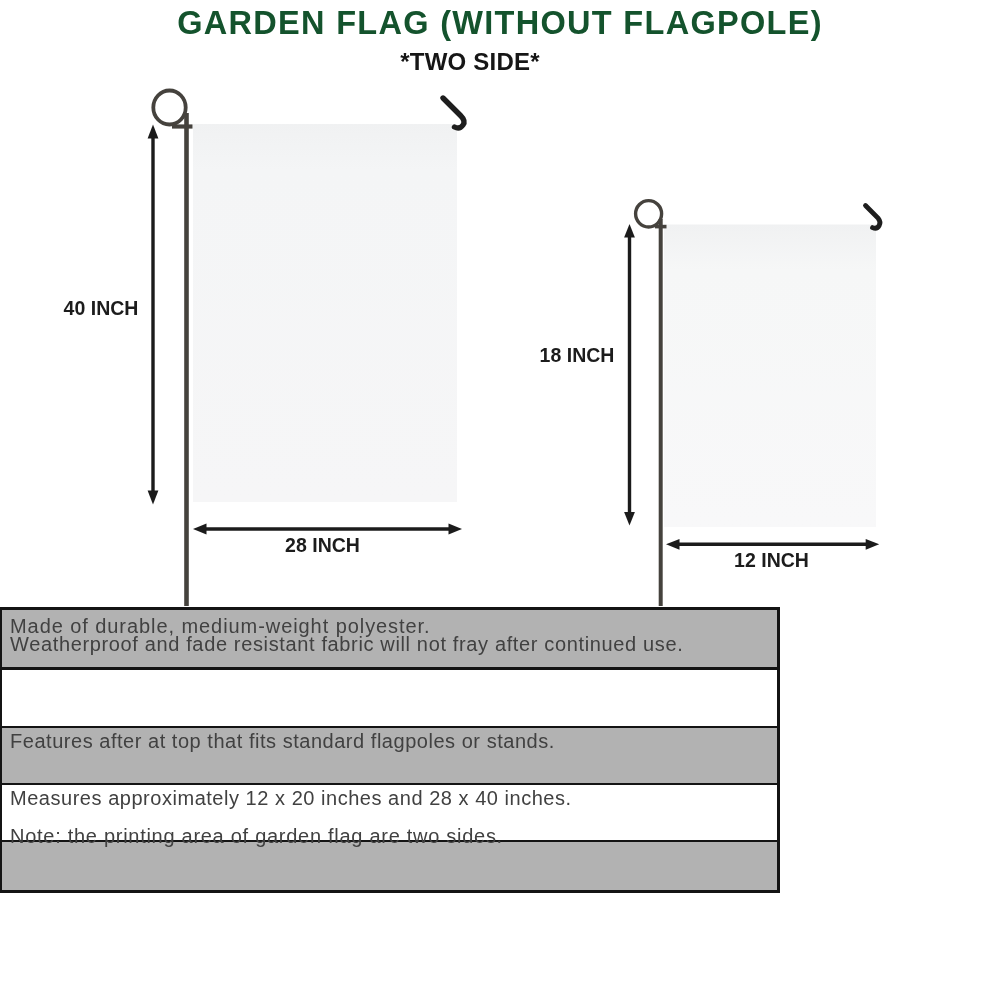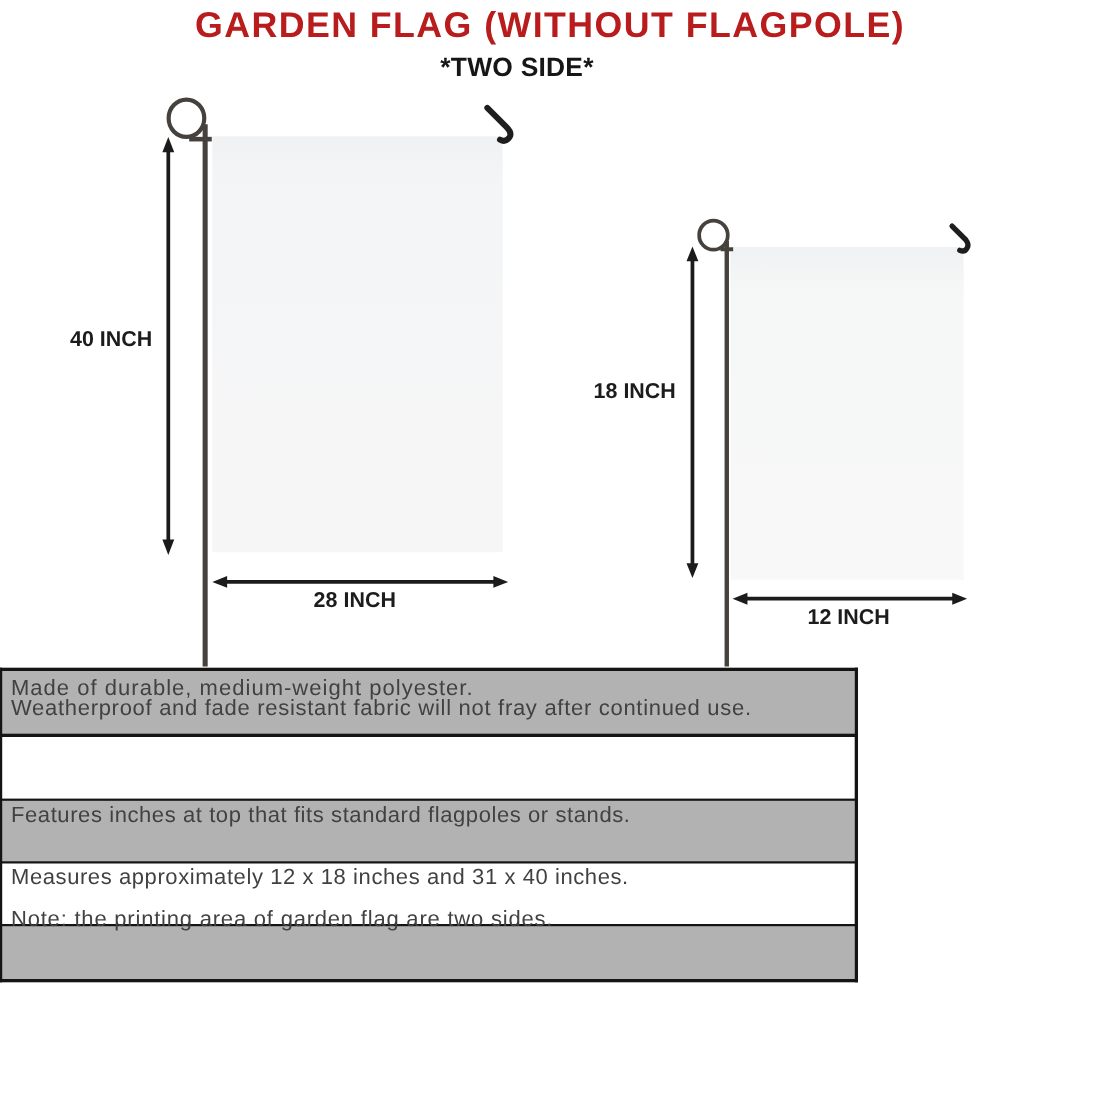--- a/index.html
+++ b/index.html
@@ -1,17 +1,17 @@
 <!DOCTYPE html>
 <html><head>
 <meta charset="utf-8">
 <style>
   html,body{margin:0;padding:0;}
   body{width:1000px;height:1000px;background:#ffffff;font-family:"Liberation Sans",sans-serif;position:relative;overflow:hidden;}
-  .t1{position:absolute;left:0;top:4.5px;width:1000px;text-align:center;font-weight:bold;font-size:32.5px;line-height:37px;color:#b91c1c;letter-spacing:1.3px;white-space:nowrap;}
+  .t1{position:absolute;left:0;top:4.5px;width:1000px;text-align:center;font-weight:bold;font-size:32.5px;line-height:37px;color:#14532d;letter-spacing:1.3px;white-space:nowrap;}
   .t2{position:absolute;left:0;top:42.5px;width:940px;text-align:center;font-weight:bold;font-size:24px;line-height:37px;color:#161616;letter-spacing:0.2px;white-space:nowrap;}
   .bg{position:absolute;left:0;width:777px;}
   .bl{position:absolute;background:#141414;}
   .txt{position:absolute;left:10px;font-size:20px;line-height:20px;color:#414141;white-space:nowrap;}
 </style>
 </head>
 <body>
 
 <div class="t1">GARDEN FLAG (WITHOUT FLAGPOLE)</div>
 
@@ -105,17 +105,17 @@
 <div class="bl" style="left:0;top:889.8px;width:779.5px;height:2.8px;"></div>
 
 <div class="bl" style="left:0;top:607.2px;width:2px;height:285.4px;"></div>
 
 <div class="bl" style="left:777px;top:607.2px;width:2.5px;height:285.4px;"></div>
 
 <div class="txt" style="top:616.2px;letter-spacing:0.93px;">Made of durable, medium-weight polyester.</div>
 
 <div class="txt" style="top:634px;letter-spacing:0.64px;">Weatherproof and fade resistant fabric will not fray after continued use.</div>
 
-<div class="txt" style="top:730.7px;letter-spacing:0.53px;">Features inches at top that fits standard flagpoles or stands.</div>
+<div class="txt" style="top:730.7px;letter-spacing:0.53px;">Features after at top that fits standard flagpoles or stands.</div>
 
-<div class="txt" style="top:787.7px;letter-spacing:0.53px;">Measures approximately 12 x 18 inches and 31 x 40 inches.</div>
+<div class="txt" style="top:787.7px;letter-spacing:0.53px;">Measures approximately 12 x 20 inches and 28 x 40 inches.</div>
 
 <div class="txt" style="top:826px;letter-spacing:0.72px;">Note: the printing area of garden flag are two sides.</div>
 
 </body></html>

